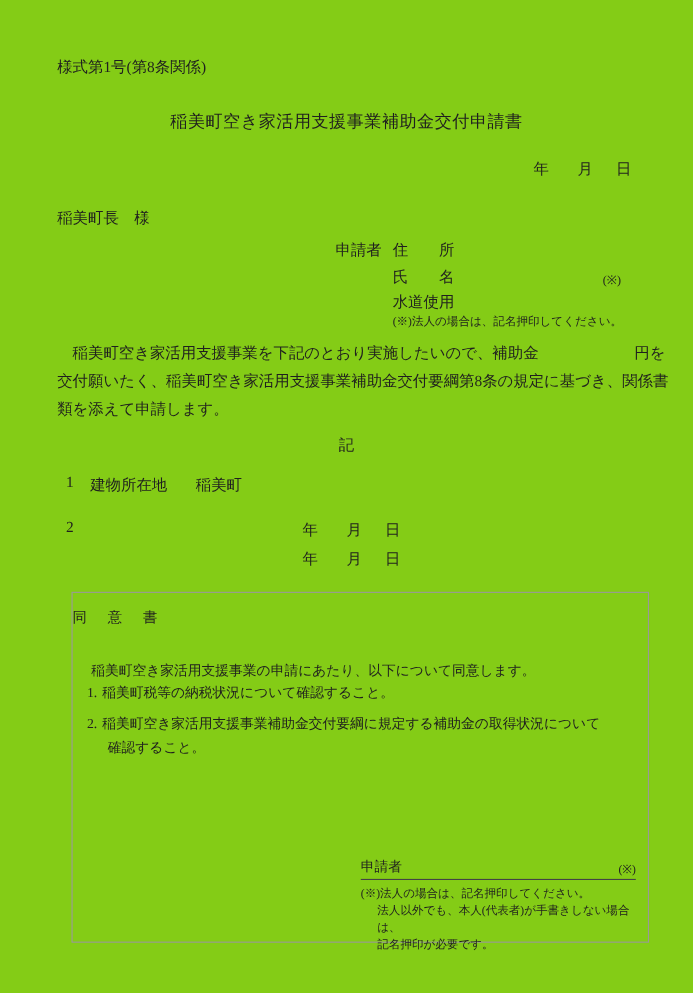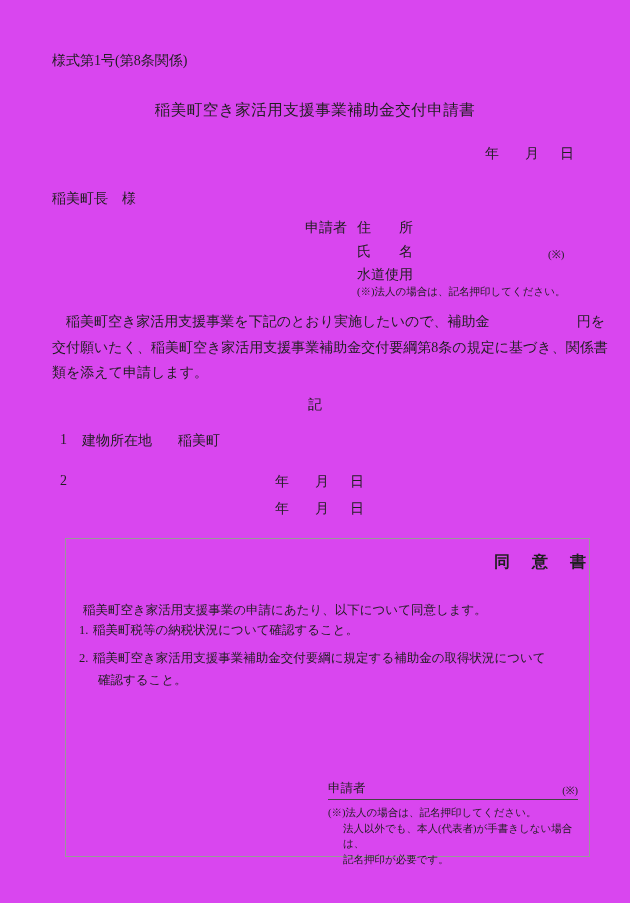--- a/index.html
+++ b/index.html
@@ -1,21 +1,21 @@
 <!DOCTYPE html>
 <html><head>
 <meta charset="utf-8">
 <style>
   html, body { margin: 0; padding: 0; background: #e9e9e9; }
   .page {
     position: relative;
     width: 630px;
     height: 903px;
     margin: 0 auto;
-    background: #d946ef;
+    background: #84cc16;
     color: #1f1f1f;
     font-family: "Liberation Serif", "DejaVu Serif", serif;
     font-size: 14px;
     overflow: hidden;
   }
   .abs { position: absolute; white-space: nowrap; }
 
   .form-number { left: 52px; top: 52px; }
   .doc-title { left: 0; top: 100px; width: 100%; text-align: center; font-size: 15.5px; letter-spacing: 0.5px; }
 
@@ -49,21 +49,21 @@
 
   .consent-box {
     position: absolute;
     left: 65px; top: 538px;
     width: 523px; height: 317px;
     border: 1.5px solid #999;
     font-size: 12.5px;
   }
   .c-title {
     position: absolute; left: 0; top: 13px; width: 100%;
-    text-align: right; font-size: 16px; font-weight: bold; letter-spacing: 3px;
+    text-align: left; font-size: 13px; font-weight: normal; letter-spacing: 3px;
     white-space: nowrap;
   }
   .c-intro { position: absolute; left: 17px; top: 63px; white-space: nowrap; }
   .c-item  { position: absolute; left: 13px; line-height: 22px; white-space: nowrap; }
   .c-item1 { top: 80px; }
   .c-item2 { top: 108px; }
   .c-item3 { top: 158px; }
   .c-no { display: inline-block; min-width: 14px; }
   .c-cont { margin-left: 19px; }
 

